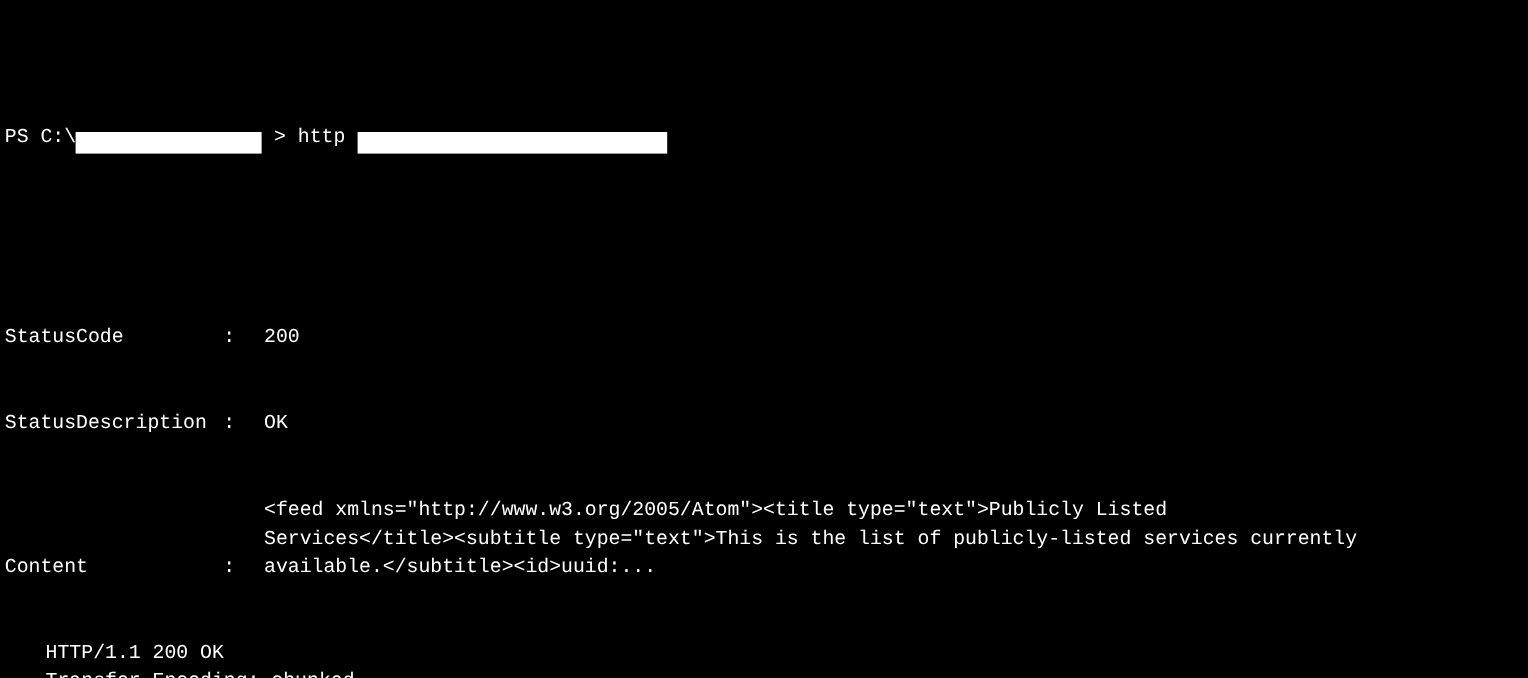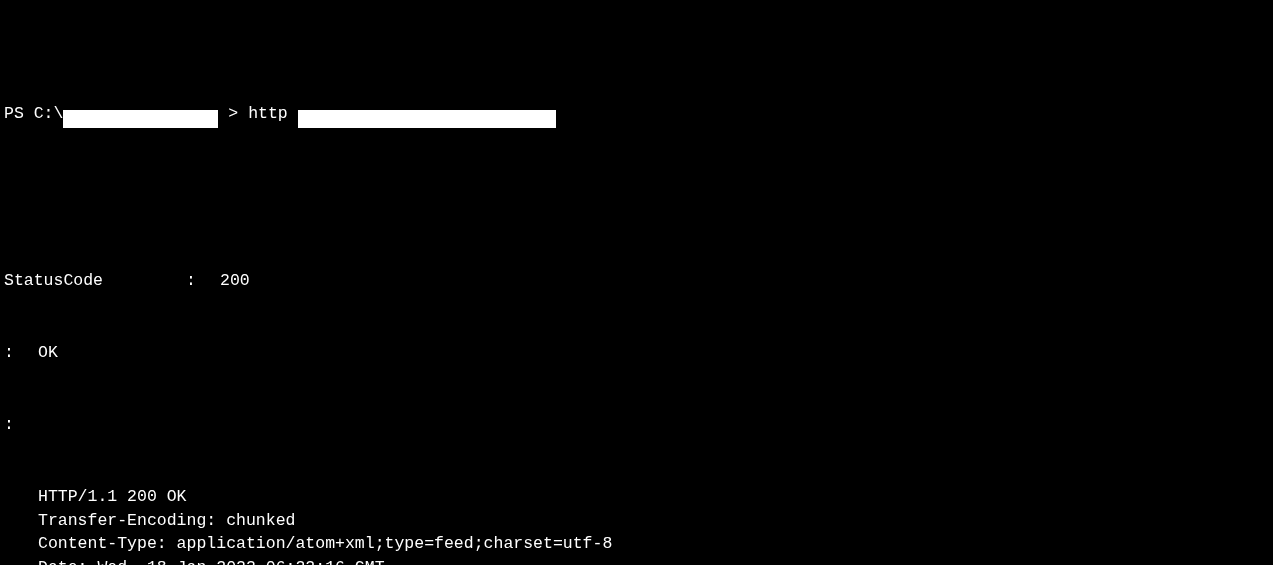--- a/index.html
+++ b/index.html
@@ -69,24 +69,26 @@
 
 <div class="prompt-line">
   <span class="inline">PS C:\</span><span class="redacted redacted-path"></span><span class="inline"> &gt; </span><span class="inline">http </span><span class="redacted redacted-host"></span>
 </div>
 
 <div class="output-block">
   <div class="kv-row">
     <span class="kv-key">StatusCode</span><span class="kv-sep">: </span><span class="kv-val">200</span>
   </div>
   <div class="kv-row">
-    <span class="kv-sep">: </span><span class="kv-val">OK</span>
+    <span class="kv-key">StatusDescription</span><span class="kv-sep">: </span><span class="kv-val">OK</span>
   </div>
   <div class="kv-row">
-    <span class="kv-sep">: </span>
+    <span class="kv-key">Content</span><span class="kv-sep">: </span><span class="kv-val">&lt;feed xmlns="http://www.w3.org/2005/Atom"&gt;&lt;title type="text"&gt;Publicly Listed
+Services&lt;/title&gt;&lt;subtitle type="text"&gt;This is the list of publicly-listed services currently
+available.&lt;/subtitle&gt;&lt;id&gt;uuid:...</span>
   </div>
   <div class="kv-row">
     <span class="kv-sep">: </span><span class="kv-val">HTTP/1.1 200 OK
 Transfer-Encoding: chunked
 Content-Type: application/atom+xml;type=feed;charset=utf-8
 Date: Wed, 18 Jan 2023 06:22:16 GMT
 Server: Microsoft-HTTPAPI/2.0
 
 &lt;feed xmlns="http://www.w...</span>
   </div>

